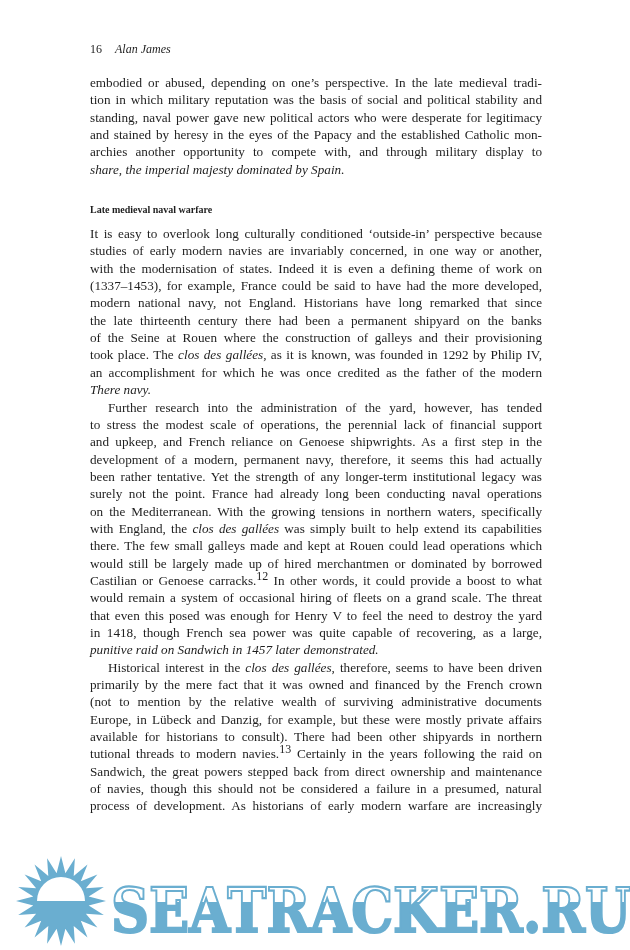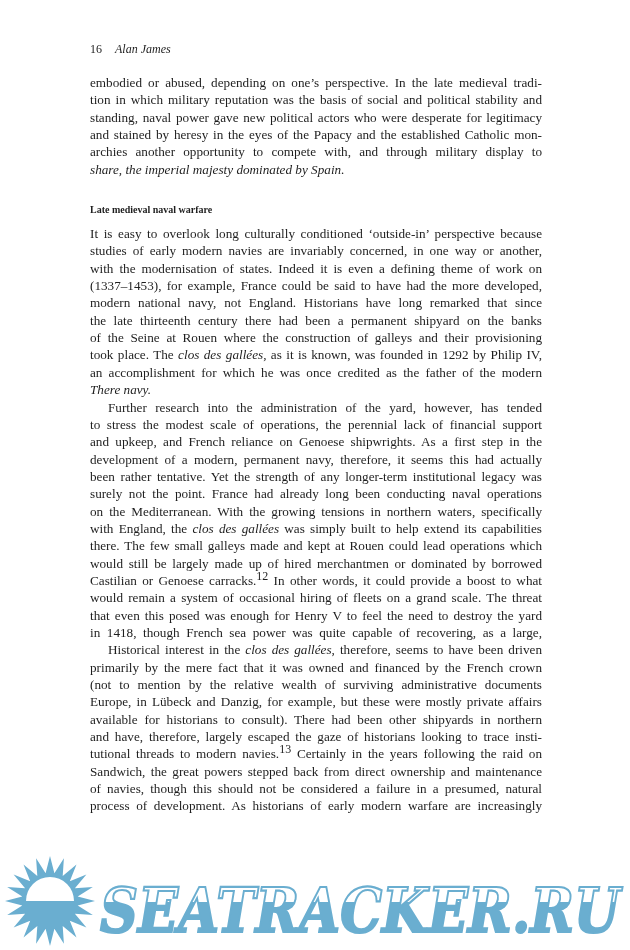--- a/index.html
+++ b/index.html
@@ -20,21 +20,21 @@
     .line.last { text-align-last: left; font-style: italic; }
     .line.indent { text-indent: 18px; }
     .p1 { margin-top: 10px; }
     .section-heading {
       font-weight: bold; font-size: 10px; margin-top: 23px; margin-bottom: 6px;
       height: 18px; line-height: 18px;
     }
     i { font-style: italic; }
     sup { font-size: 12px; line-height: 0; vertical-align: 5px; }
     .watermark {
-      position: absolute; left: 4px; top: 852px; width: 554px; height: 98px; font-style: italic;
+      position: absolute; left: 15px; top: 852px; width: 554px; height: 98px;
     }
   </style>
 </head>
 <body>
 
 <div class="page">
   <div class="running-head">
     <span class="num">16</span>
     <span class="author">Alan James</span>
   </div>
@@ -71,29 +71,29 @@
     <span class="line">been rather tentative. Yet the strength of any longer-term institutional legacy was</span>
     <span class="line">surely not the point. France had already long been conducting naval operations</span>
     <span class="line">on the Mediterranean. With the growing tensions in northern waters, specifically</span>
     <span class="line"><span>with England, the </span><i>clos des gallées</i><span> was simply built to help extend its capabilities</span></span>
     <span class="line">there. The few small galleys made and kept at Rouen could lead operations which</span>
     <span class="line">would still be largely made up of hired merchantmen or dominated by borrowed</span>
     <span class="line"><span>Castilian or Genoese carracks.</span><sup>12</sup><span> In other words, it could provide a boost to what</span></span>
     <span class="line">would remain a system of occasional hiring of fleets on a grand scale. The threat</span>
     <span class="line">that even this posed was enough for Henry V to feel the need to destroy the yard</span>
     <span class="line">in 1418, though French sea power was quite capable of recovering, as a large,</span>
+    <span class="line last">punitive raid on Sandwich in 1457 later demonstrated.</span>
   </div>
 
   <div>
     <span class="line indent"><span>Historical interest in the </span><i>clos des gallées</i><span>, therefore, seems to have been driven</span></span>
     <span class="line">primarily by the mere fact that it was owned and financed by the French crown</span>
     <span class="line">(not to mention by the relative wealth of surviving administrative documents</span>
     <span class="line">Europe, in Lübeck and Danzig, for example, but these were mostly private affairs</span>
     <span class="line">available for historians to consult). There had been other shipyards in northern</span>
-    <span class="line">and have, therefore, largely escaped the gaze of historians looking to trace insti-</span>
     <span class="line"><span>tutional threads to modern navies.</span><sup>13</sup><span> Certainly in the years following the raid on</span></span>
     <span class="line">Sandwich, the great powers stepped back from direct ownership and maintenance</span>
     <span class="line">of navies, though this should not be considered a failure in a presumed, natural</span>
     <span class="line">process of development. As historians of early modern warfare are increasingly</span>
   </div>
 </div>
 
 <div class="watermark">
   <svg width="630" height="98" viewBox="0 0 630 98">
     <defs>

